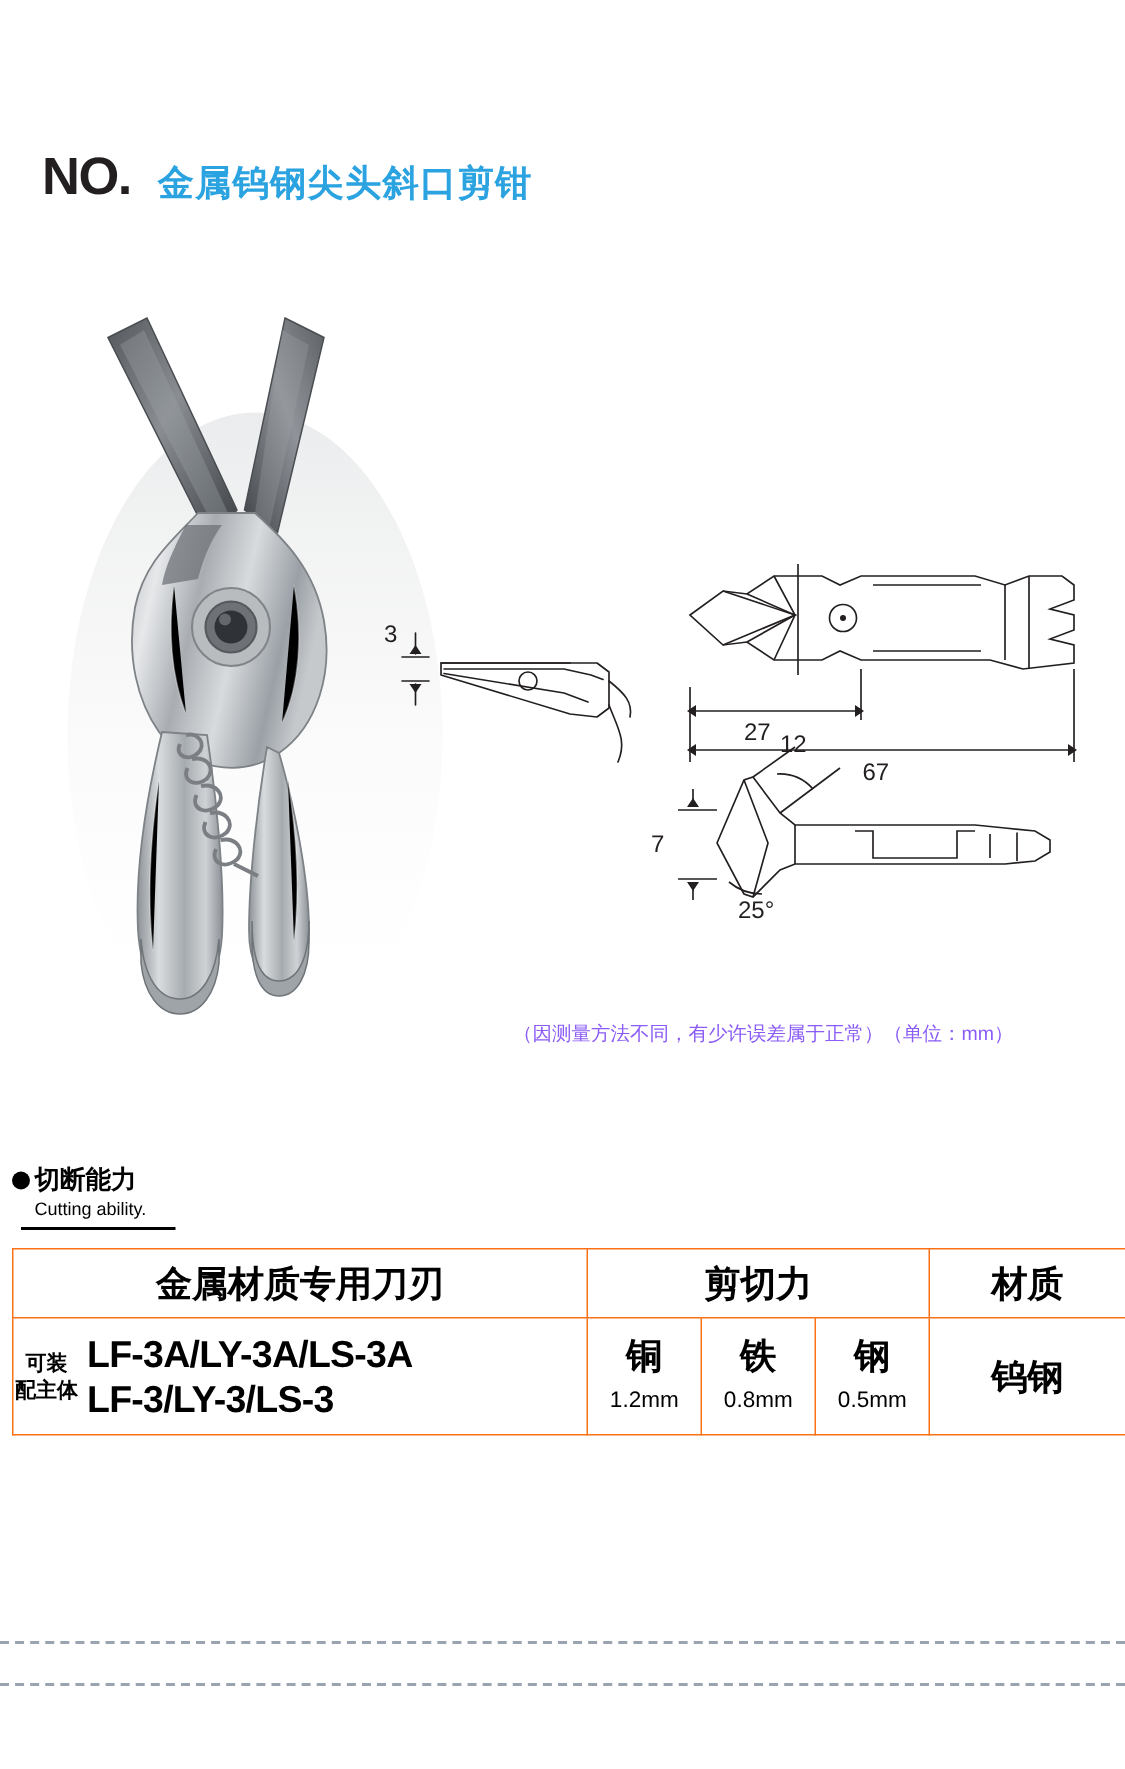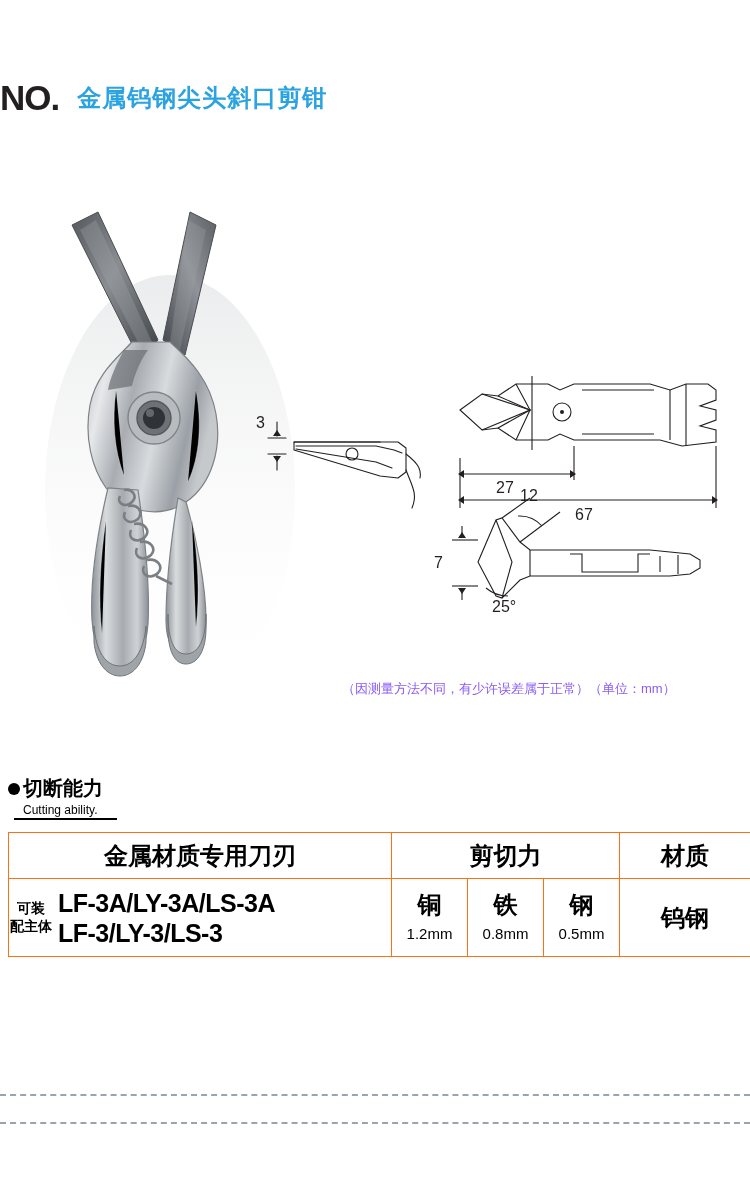--- a/index.html
+++ b/index.html
@@ -15,21 +15,22 @@
     overflow: hidden;
   }
 
   
   .header {
     position: absolute;
     left: 0; top: 58px;
     width: 750px;
     height: 80px;
     display: flex;
-    align-items: center;
+    align-items: flex-end;
+    padding-left: 28px;
   }
   .hdr-no {
     font-size: 35px;
     font-weight: bold;
     color: #231f20;
     letter-spacing: -1px;
     font-family: "Liberation Sans", sans-serif;
   }
   .hdr-model {
     font-size: 55px;
@@ -76,21 +77,21 @@
 
   
   .cut-head {
     position: absolute;
     left: 8px; top: 775px;
     width: 400px;
   }
   .cut-head .bullet-row {
     display: flex;
     align-items: center;
-    font-size: 20px;
+    font-size: 17px;
     font-weight: bold;
     color: #000;
   }
   .bullet-dot {
     width: 12px; height: 12px;
     background: #000;
     border-radius: 50%;
     display: inline-block;
     margin-right: 3px;
   }

